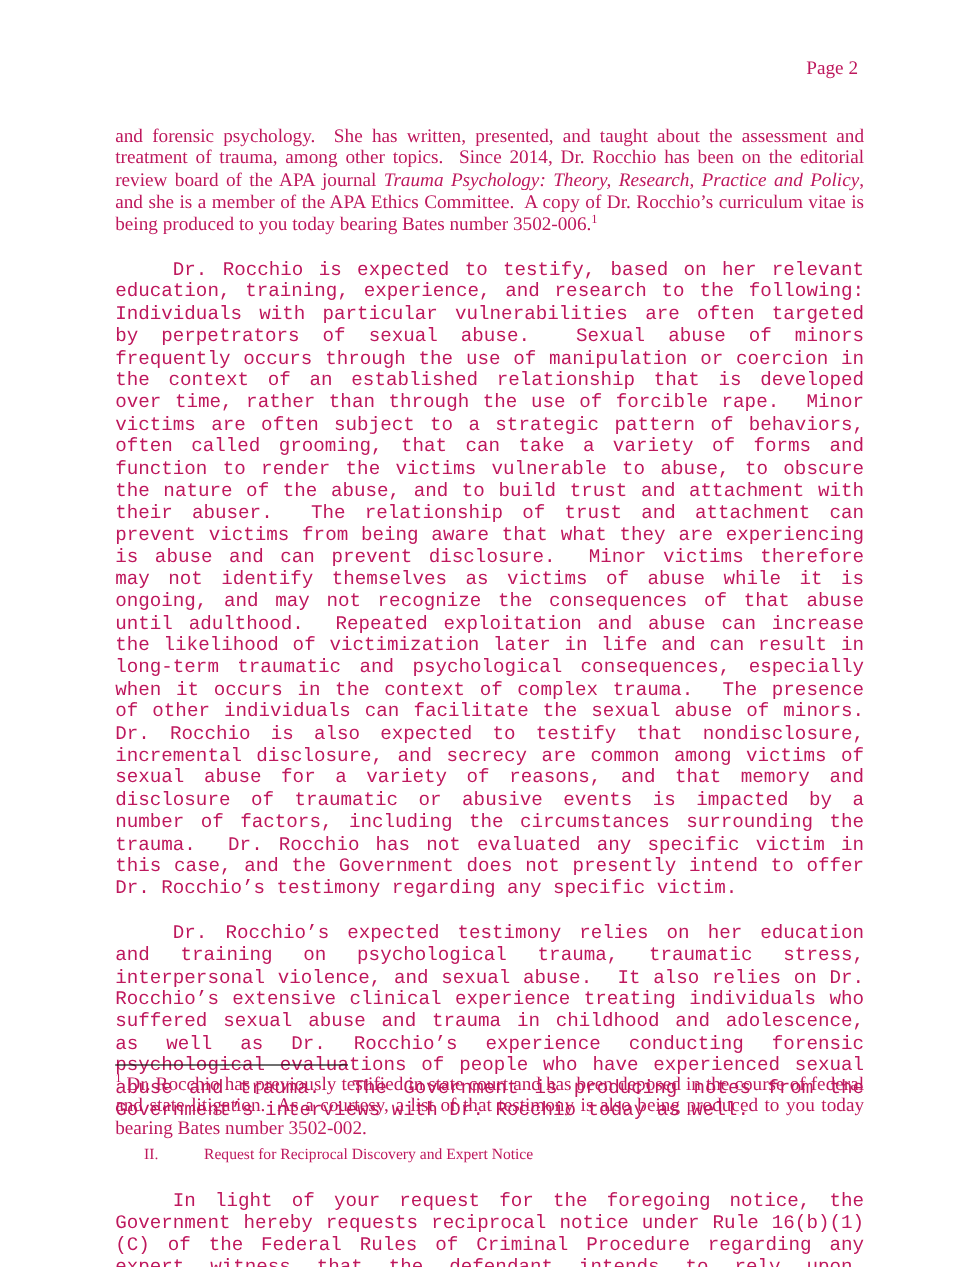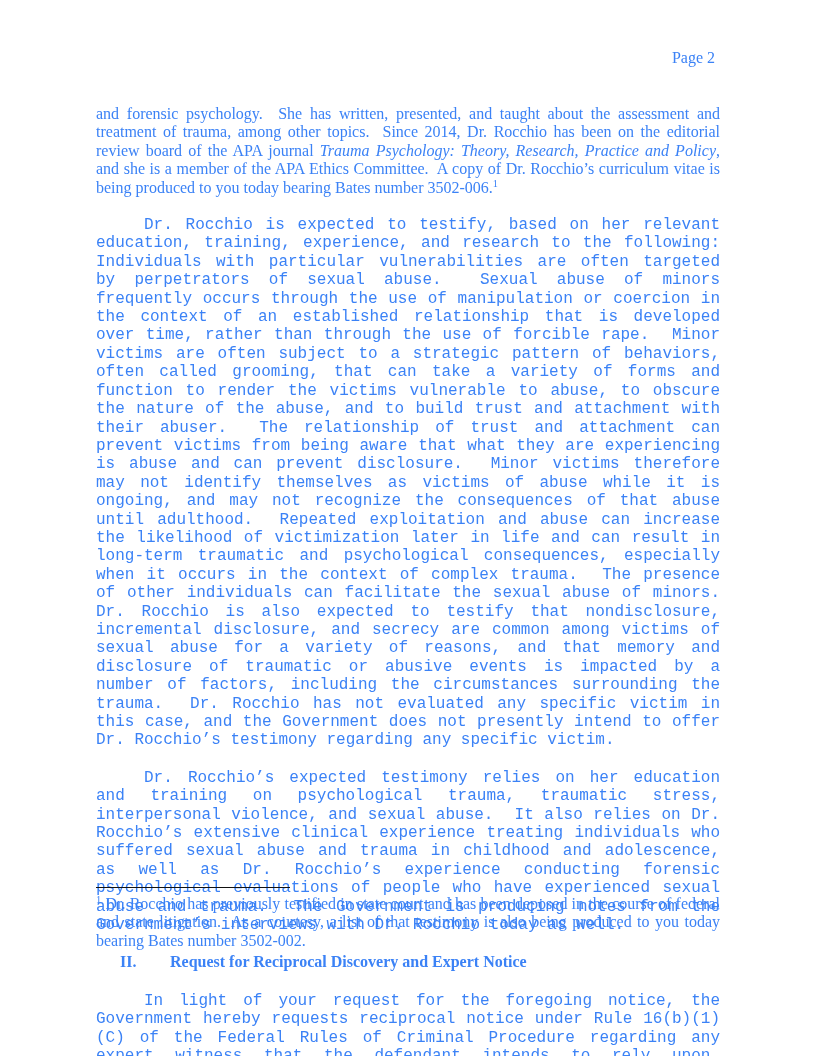--- a/index.html
+++ b/index.html
@@ -8,21 +8,21 @@
     background: #ffffff;
   }
   .page {
     position: relative;
     width: 816px;
     height: 1056px;
     background: #ffffff;
     font-family: "Liberation Serif", "DejaVu Serif", serif;
     font-size: 16px;
     line-height: 18.4px;
-    color: #3b82f6;
+    color: #be185d;
     box-sizing: border-box;
     overflow: hidden;
   }
   .page-header {
     position: absolute;
     top: 49px;
     right: 101px;
     font-size: 16px;
   }
   .body-text {
@@ -37,22 +37,22 @@
     text-justify: inter-word;
     white-space: pre-wrap;
   }
   .para.indent {
     text-indent: 48px;
     font-family: Liberation Mono, monospace;
   }
   .section-heading {
     margin: 0 0 20px 0;
     padding-left: 24px;
-    font-size: 16px;
-    font-weight: bold;
+    font-size: 13px;
+    font-weight: normal;
     line-height: 18.4px;
   }
   .sec-num {
     display: inline-block;
     width: 50px;
   }
   .footnote-block {
     position: absolute;
     left: 96px;
     top: 887px;

